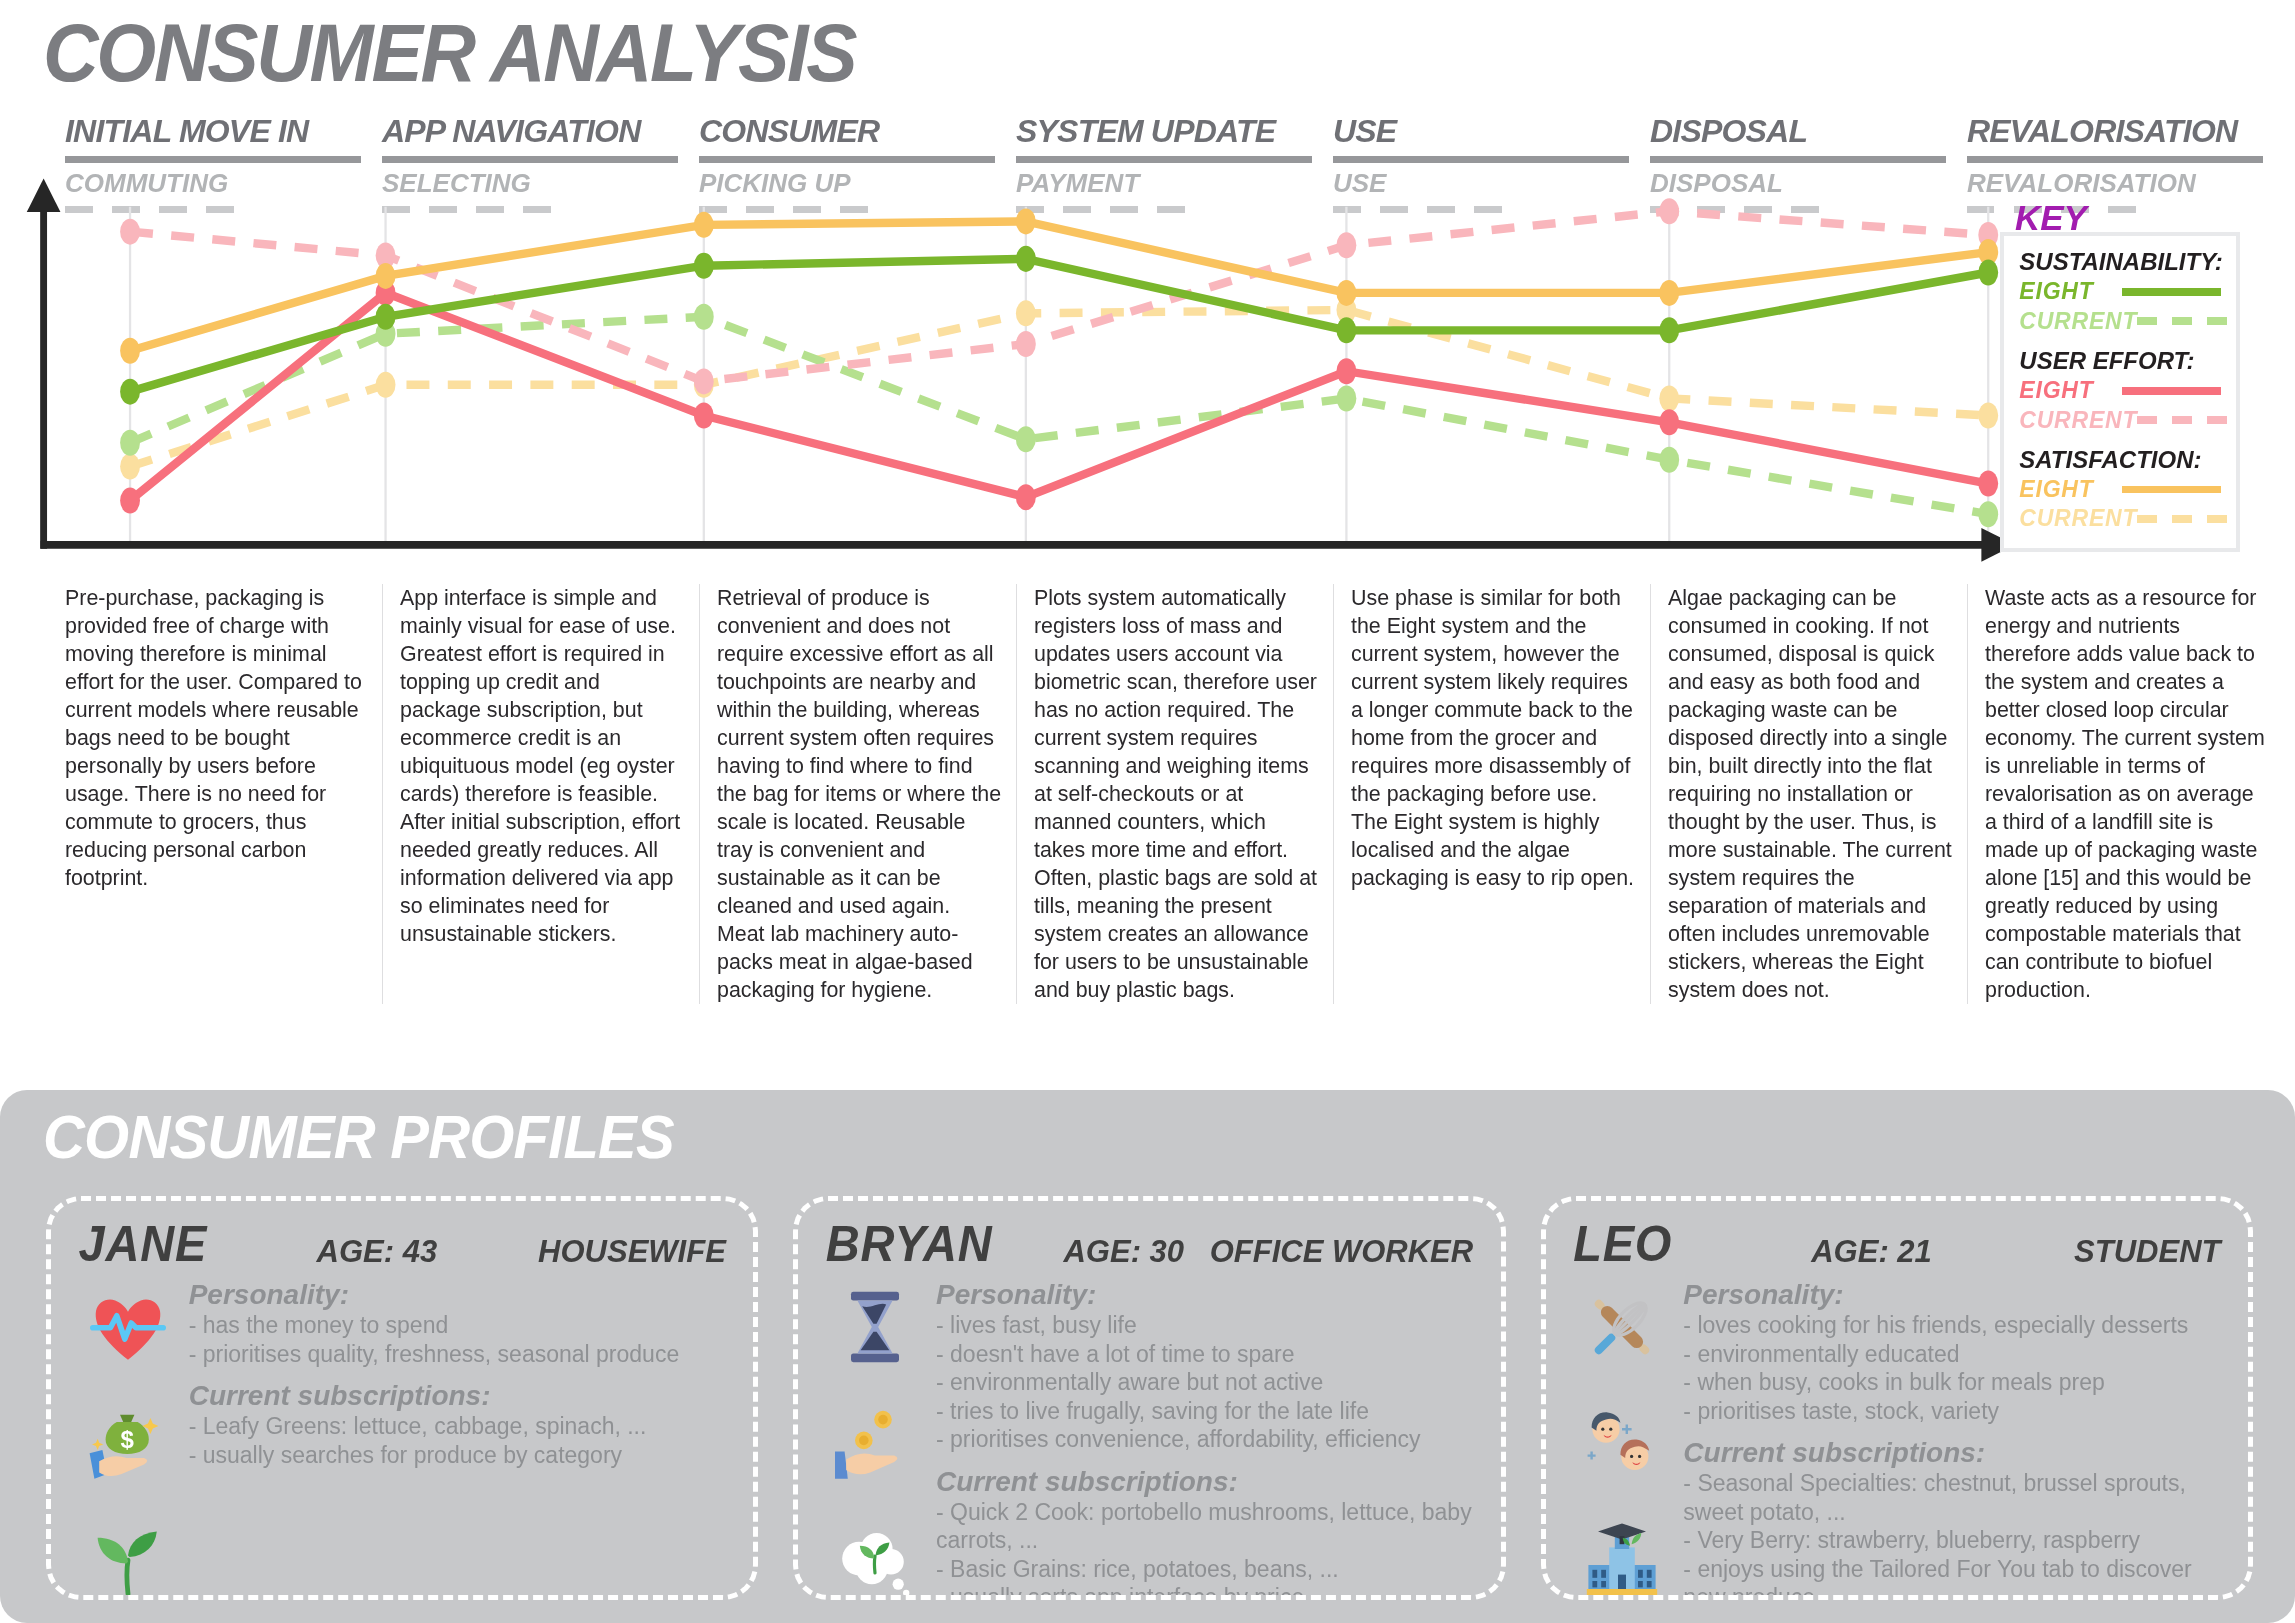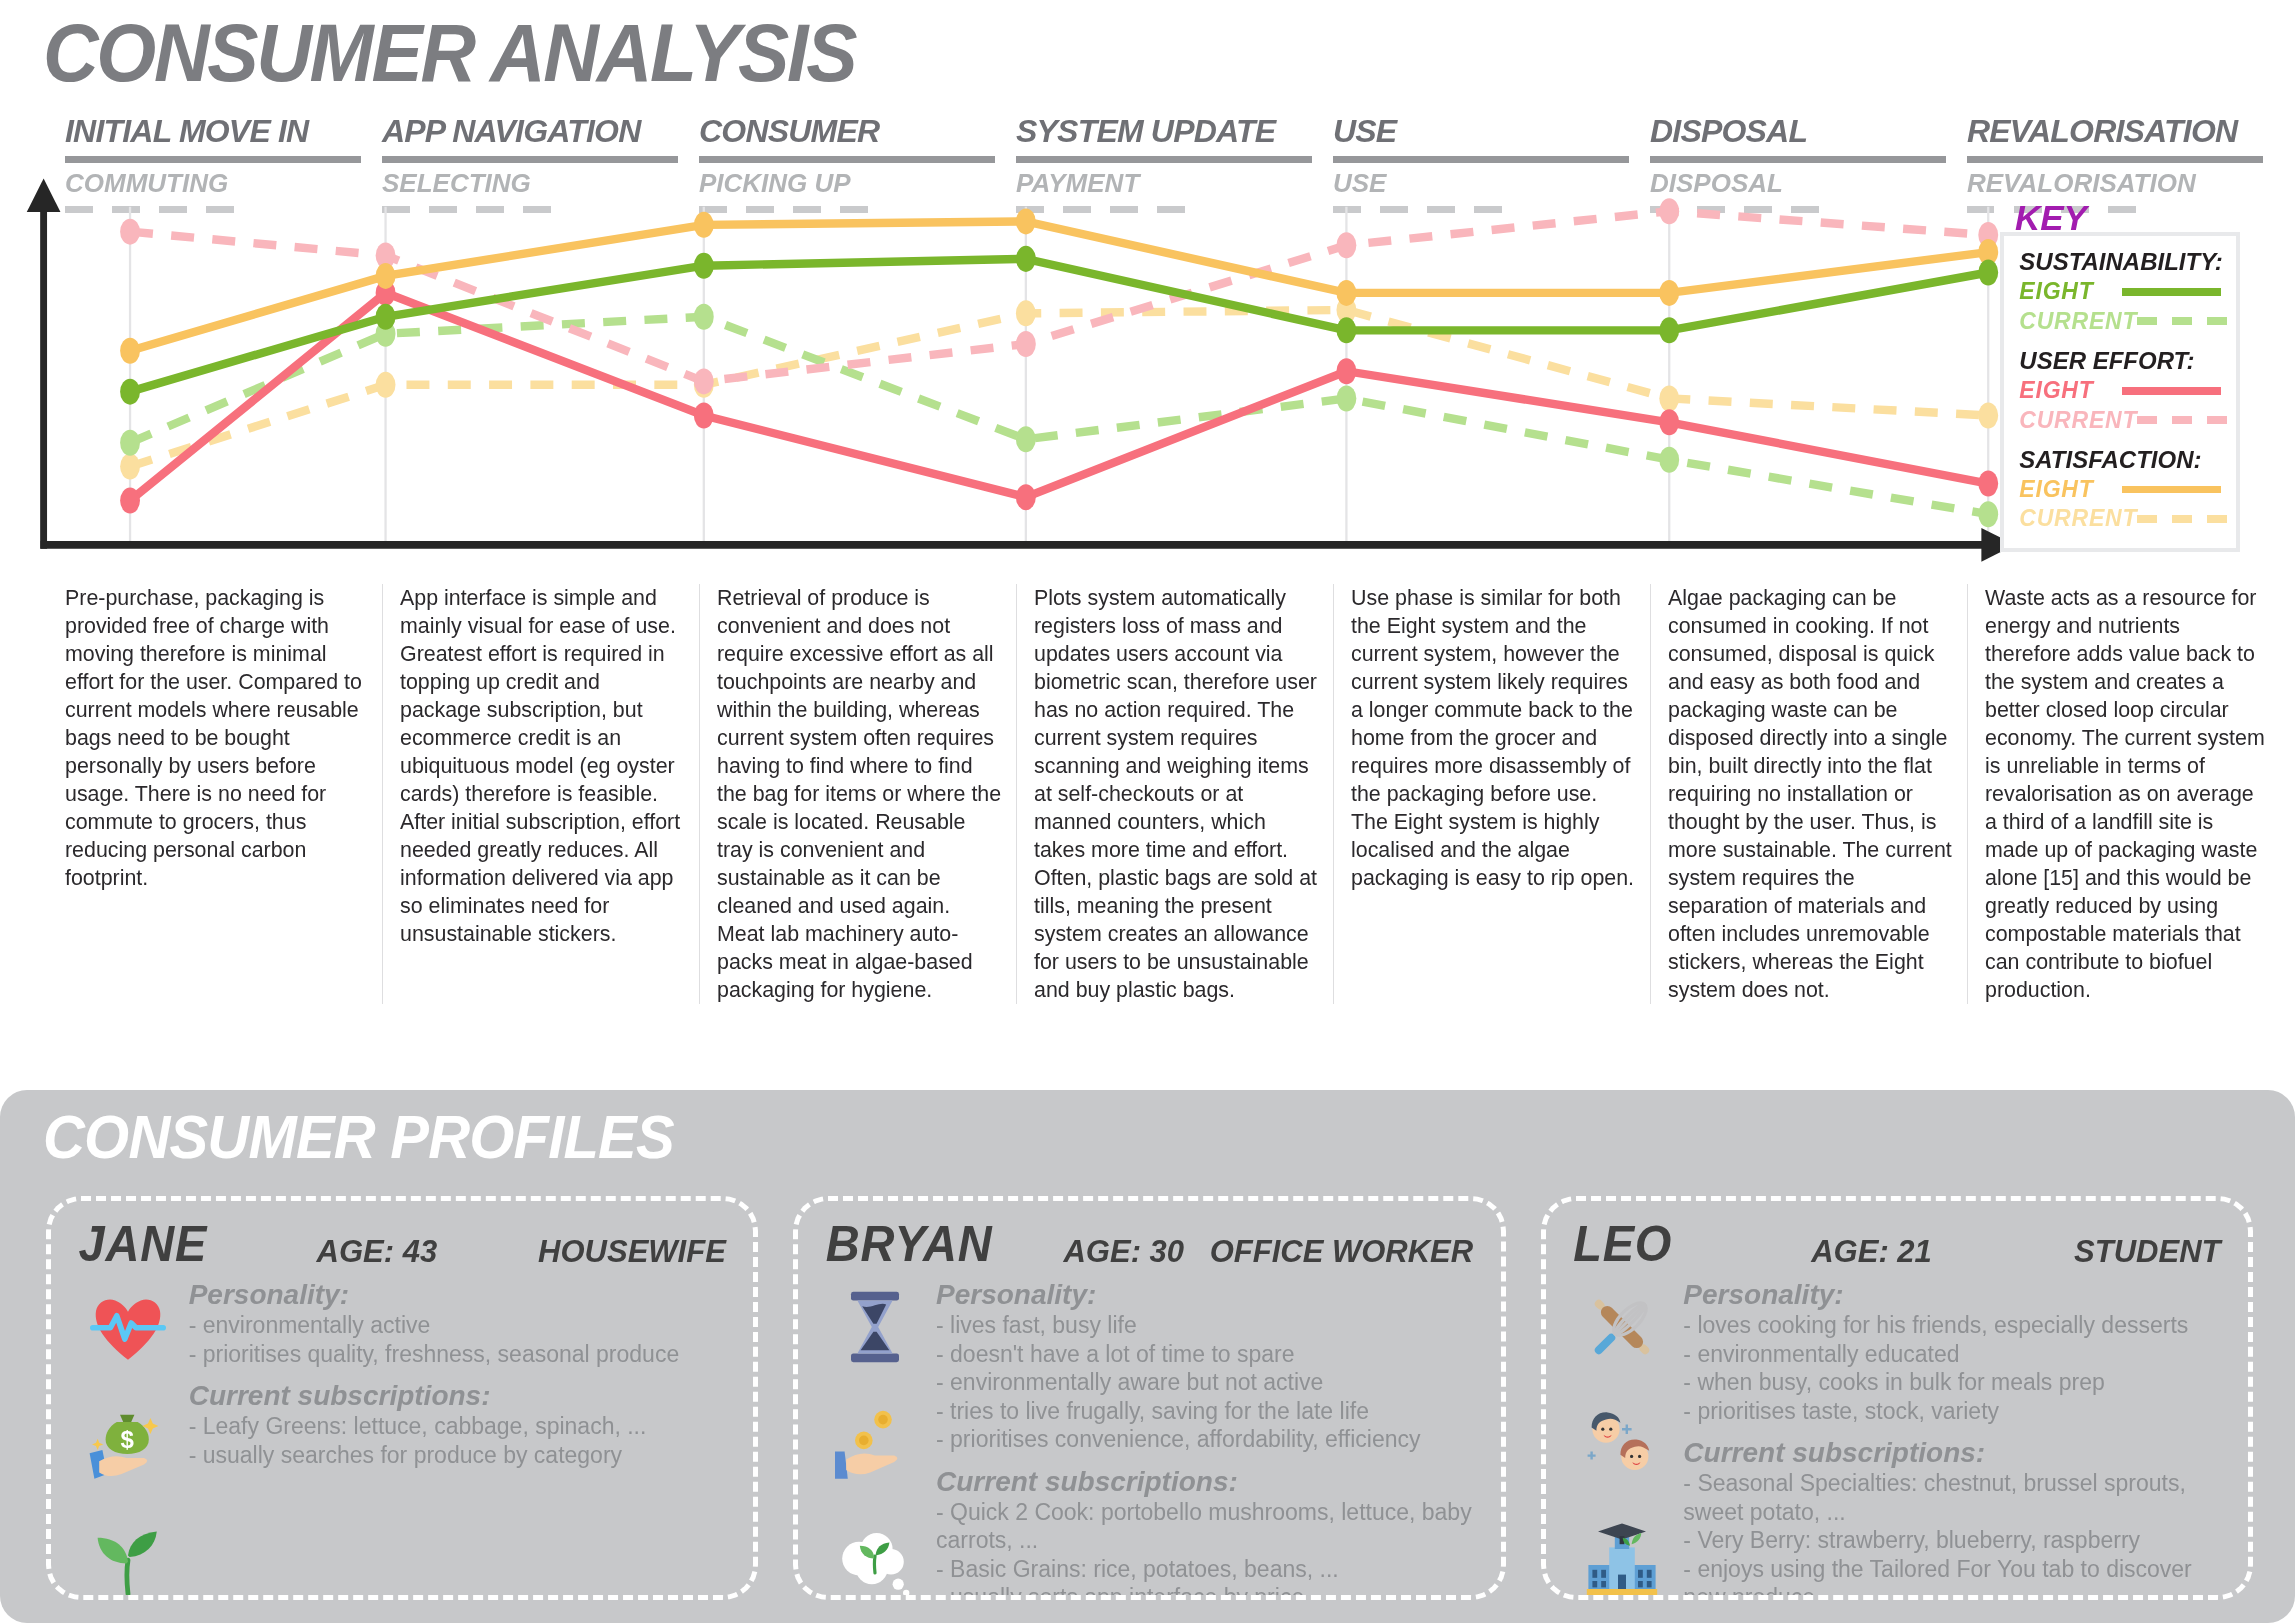--- a/index.html
+++ b/index.html
@@ -266,21 +266,21 @@
                   <path d="M12 46l2 5 5 2-5 2-2 5-2-5-5-2 5-2z" fill="#f7c84d"></path>
                 </svg></span>
               <span class="p-icon"><svg viewBox="0 0 100 100">
                   <path d="M50 96c-2-18-2-30 0-42" stroke="#3e9e45" stroke-width="6" fill="none" stroke-linecap="round"></path>
                   <path d="M48 58C28 58 14 46 12 26c22 0 36 12 38 30z" fill="#63b85f"></path>
                   <path d="M52 50c20-2 32-14 34-32-22 2-34 14-36 30z" fill="#3e9e45"></path>
                 </svg></span>
             </div>
             <div class="text-col">
               <div class="sec-head first">Personality:</div>
-              <div class="sec-item">- environmentally active</div>
+              <div class="sec-item">- has the money to spend</div>
               <div class="sec-item">- prioritises quality, freshness, seasonal produce</div>
               <div class="sec-head">Current subscriptions:</div>
               <div class="sec-item">- Leafy Greens: lettuce, cabbage, spinach, ...</div>
               <div class="sec-item">- usually searches for produce by category</div>
             </div>
           </div>
         </div>
         <div class="card">
           <div class="card-head">
             <div class="p-name">BRYAN</div>

